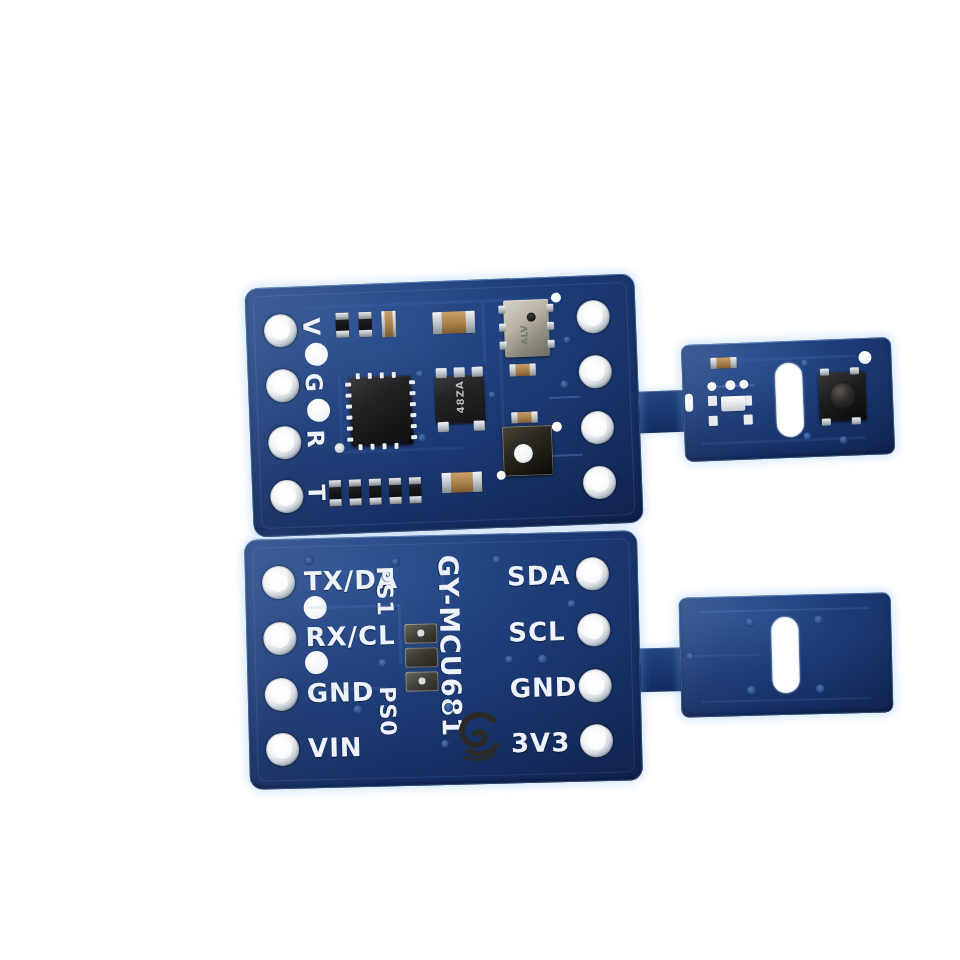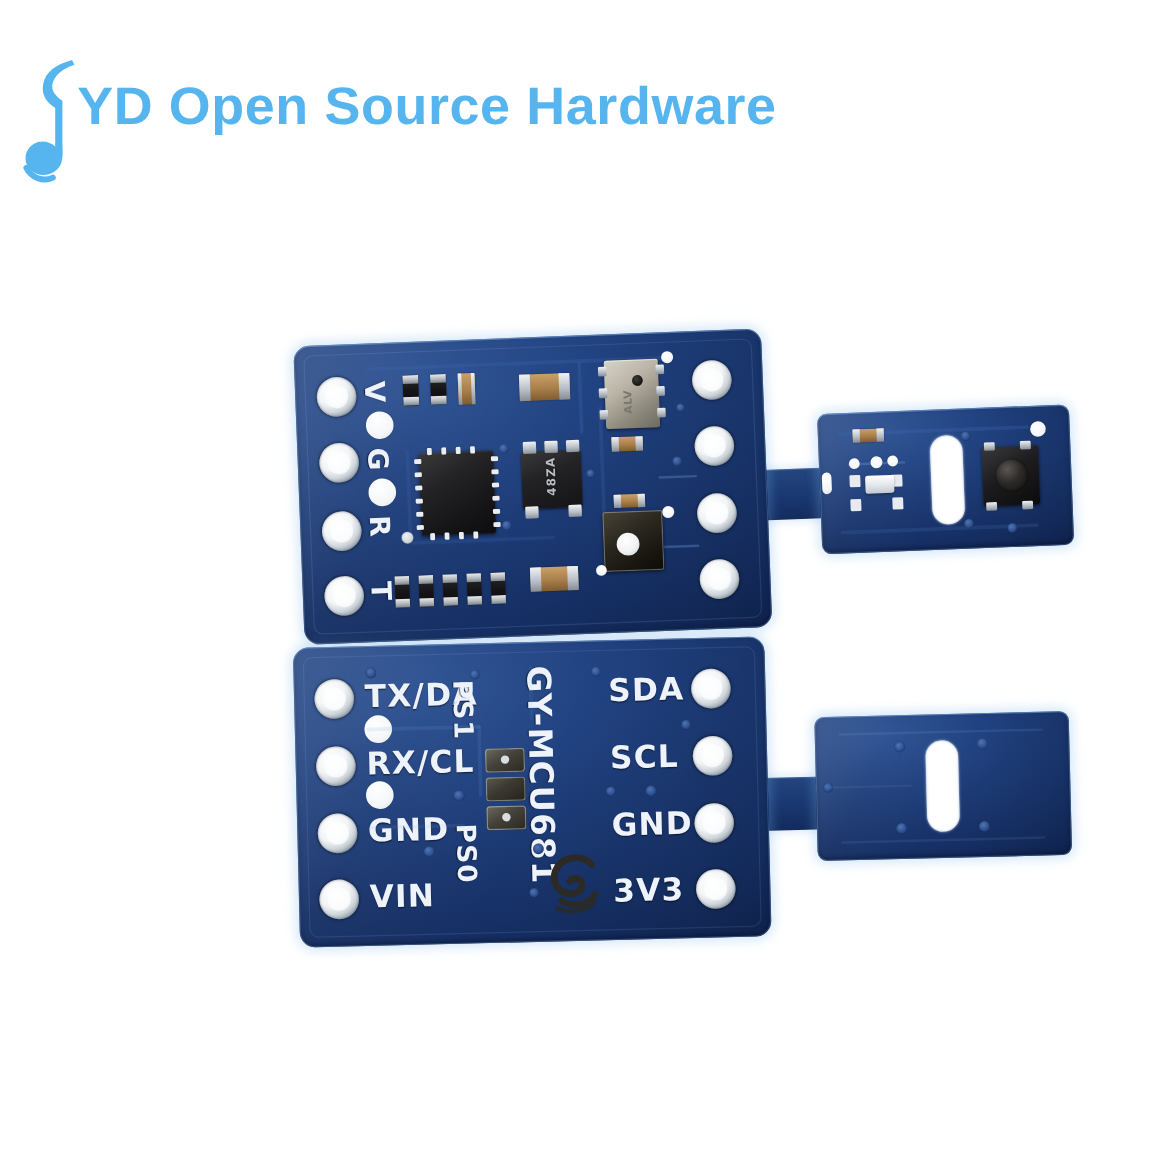--- a/index.html
+++ b/index.html
@@ -165,29 +165,20 @@
     box-shadow:inset 0 0 2px rgba(120,150,200,.6), 0 0 2px rgba(255,255,255,.9);
   }
 
   .swirl{position:absolute;}
 </style>
 </head>
 <body>
 
 <div id="stage">
 
-  <div id="watermark">
-    <svg class="wm-note" viewBox="0 0 60 110">
-      <path d="M44 6 C30 10 22 16 20 26 C18 36 24 42 30 46 L30 78
-               C26 74 18 72 12 76 C4 81 3 92 10 98 C18 105 31 102 35 92
-               C37 87 36 80 36 74 L36 40 C30 36 26 31 28 25 C30 18 37 13 46 10 Z" fill="#56b5ee"></path>
-      <path d="M6 96 C10 104 20 108 28 104" stroke="#56b5ee" stroke-width="5" fill="none" stroke-linecap="round"></path>
-    </svg>
-    <div class="wm-text">YD Open Source Hardware</div>
-  </div>
 
   <div class="board" style="left:0;top:0;width:960px;height:540px;">
 
     <div style="position:absolute;left:614px;top:391px;width:80px;height:42px;
                 transform:rotate(-2.2deg);
                 background:linear-gradient(180deg,#24467f 0%,#1b3a74 45%,#142c5e 100%);
                 border-radius:4px;
                 box-shadow:0 0 7px 2px rgba(120,180,235,0.25), inset 0 1px 0 rgba(160,200,245,0.22);"></div>
 
     <div class="pcb pcb-top" style="left:683px;top:341px;width:210px;height:117px;border-radius:8px;transform:rotate(-2.2deg);">

